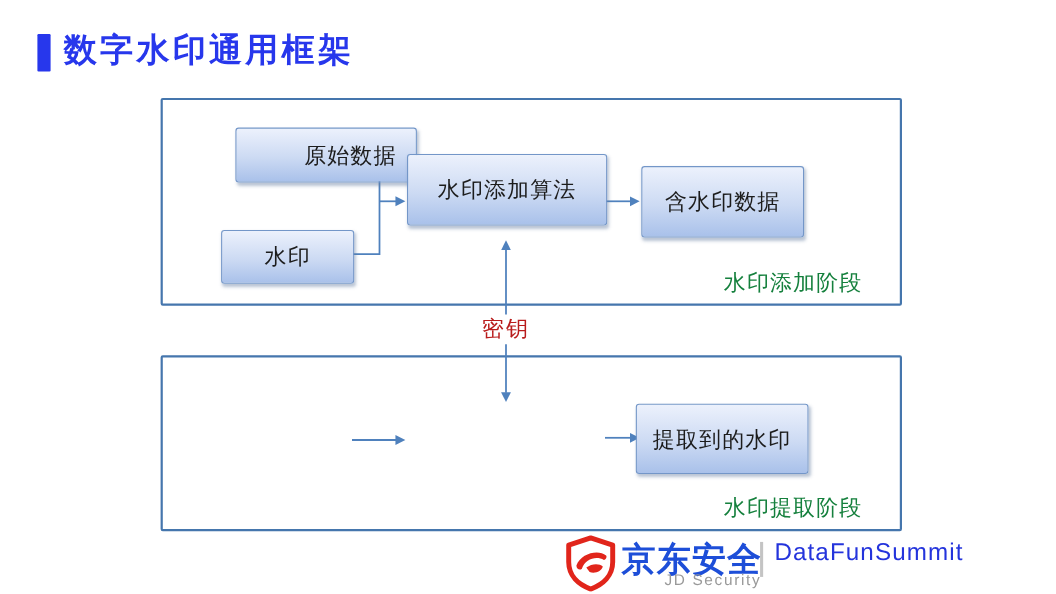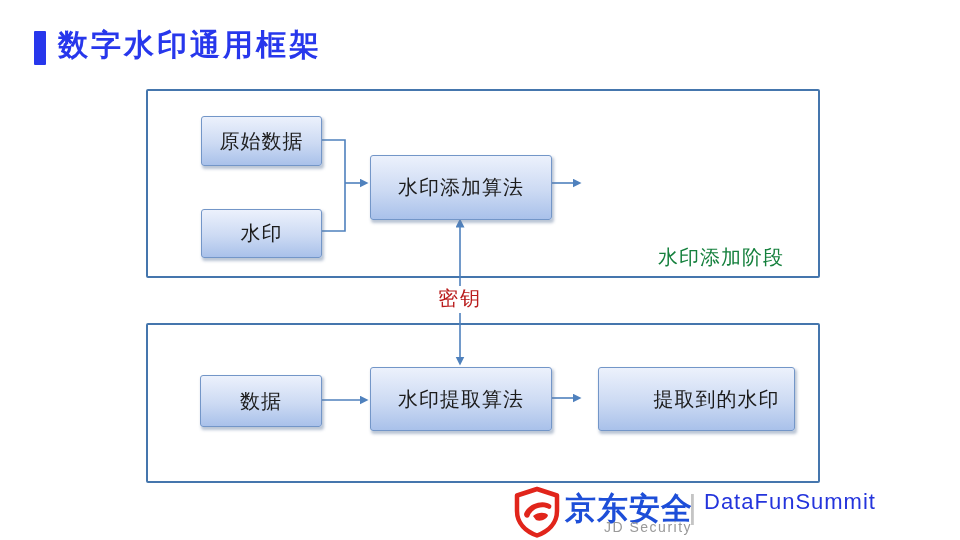--- a/index.html
+++ b/index.html
@@ -18,27 +18,27 @@
   #stage1-label{left:658px;top:244px;}
   #stage2-label{left:658px;top:448px;}
   
   .node{
     position:absolute;display:flex;align-items:center;justify-content:center;
     background:linear-gradient(180deg,#ECF1FC 0%,#CCDAF3 55%,#A9C1EA 100%);
     border:1px solid #7396C8;border-radius:3px;
     box-shadow:1.5px 2.5px 3px rgba(100,125,160,0.45);
     font-size:20px;color:#1c1c1c;letter-spacing:1px;white-space:nowrap;
   }
-  #node-original-data{left:201px;top:116px;width:119px;height:48px;}
+  #node-original-data{left:214px;top:116px;width:119px;height:48px;padding-left:44px;}
   #node-watermark{left:201px;top:209px;width:119px;height:47px;}
-  #node-embed-algorithm{left:370px;top:155px;width:180px;height:63px;font-family:Liberation Serif, serif;}
+  #node-embed-algorithm{left:370px;top:140px;width:180px;height:63px;font-family:Liberation Serif, serif;}
   #node-watermarked-data{left:583px;top:151px;width:146px;height:63px;}
   #node-data{left:200px;top:375px;width:120px;height:50px;}
   #node-extract-algorithm{left:370px;top:367px;width:180px;height:62px;}
-  #node-extracted-watermark{left:598px;top:367px;width:155px;height:62px;padding-left:40px;}
+  #node-extracted-watermark{left:578px;top:367px;width:155px;height:62px;}
   
   #key-label{position:absolute;left:425px;top:285px;width:70px;text-align:center;font-size:20px;color:#b91c1c;letter-spacing:2px;}
   
   #connector-layer{position:absolute;left:0;top:0;width:960px;height:540px;pointer-events:none;}
   
   #jd-logo{position:absolute;left:511px;top:486px;width:52px;height:52px;}
   #jd-brand{position:absolute;left:565px;top:488px;font-size:31px;font-weight:bold;color:#1d4ed8;letter-spacing:1px;white-space:nowrap;}
   #jd-sub{position:absolute;left:604px;top:519px;font-size:14px;color:#999999;letter-spacing:1.5px;white-space:nowrap;}
   #footer-separator{position:absolute;left:688px;top:487px;font-size:34px;color:#C4C4C4;font-weight:400;}
   #datafun-text{position:absolute;left:704px;top:489px;font-size:22px;font-weight:400;color:#2434DC;letter-spacing:1px;white-space:nowrap;}
@@ -73,27 +73,27 @@
     <path d="M460,313 V357" fill="none" stroke="#4F81BD" stroke-width="1.6" marker-end="url(#arrowhead)"></path>
 
     <path d="M320,400 H360" fill="none" stroke="#4F81BD" stroke-width="1.6" marker-end="url(#arrowhead)"></path>
 
     <path d="M550,398 H573" fill="none" stroke="#4F81BD" stroke-width="1.6" marker-end="url(#arrowhead)"></path>
   </svg>
 
   <div class="node" id="node-original-data">原始数据</div>
   <div class="node" id="node-watermark">水印</div>
   <div class="node" id="node-embed-algorithm">水印添加算法</div>
+  <div class="node" id="node-watermarked-data">含水印数据</div>
   <div class="stage-label" id="stage1-label">水印添加阶段</div>
 
   <div id="key-label">密钥</div>
 
-  <div class="node" id="node-data">数据</div>
-  <div class="node" id="node-extract-algorithm">水印提取算法</div>
   <div class="node" id="node-extracted-watermark">提取到的水印</div>
+  <div class="stage-label" id="stage2-label">水印提取阶段</div>
 
   <svg id="jd-logo" viewBox="0 0 52 52">
     <path d="M26,3 L46,9.5 V25 C46,37.5 37,45.5 26,49.5 C15,45.5 6,37.5 6,25 V9.5 Z" fill="none" stroke="#E1251B" stroke-width="4.5" stroke-linejoin="round"></path>
     <path d="M13,28 C17,17 33,13 40,19 C41,20 40,23 38,23 C31,19 21,22 18,31 C16,33 13,31 13,28 Z" fill="#E1251B"></path>
     <path d="M22,30 C27,26 34,26 37,29 C36,33 30,36 25,34 Z" fill="#E1251B"></path>
   </svg>
   <div id="jd-brand">京东安全</div>
   <div id="jd-sub">JD Security</div>
   <div id="footer-separator">|</div>
   <div id="datafun-text">DataFunSummit</div>

